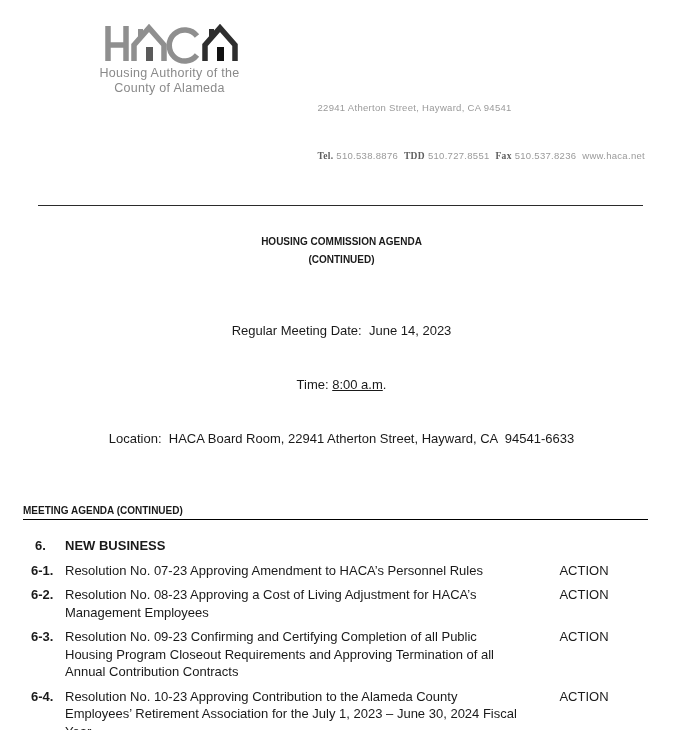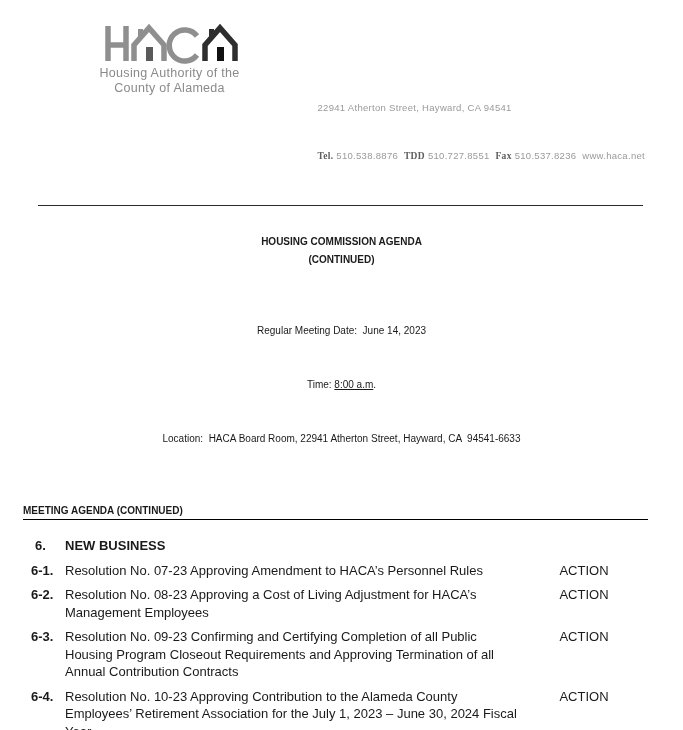--- a/index.html
+++ b/index.html
@@ -39,21 +39,21 @@
   
   .title-block {
     margin-top:27px;
     text-align:center;
     font-weight:700; font-size:10px; line-height:18px;
   }
   
   .meeting-info {
     margin-top:17px;
     text-align:center;
-    font-size:10px; line-height:18px;
+    font-size:13px; line-height:18px;
     white-space:pre-wrap;
   }
   .u { text-decoration:underline; }
   
   .section-head {
     margin:21px 35px 0 23px;
     padding-bottom:3px;
     font-weight:700; font-size:10px;
     border-bottom:1.5px solid #000;
   }

